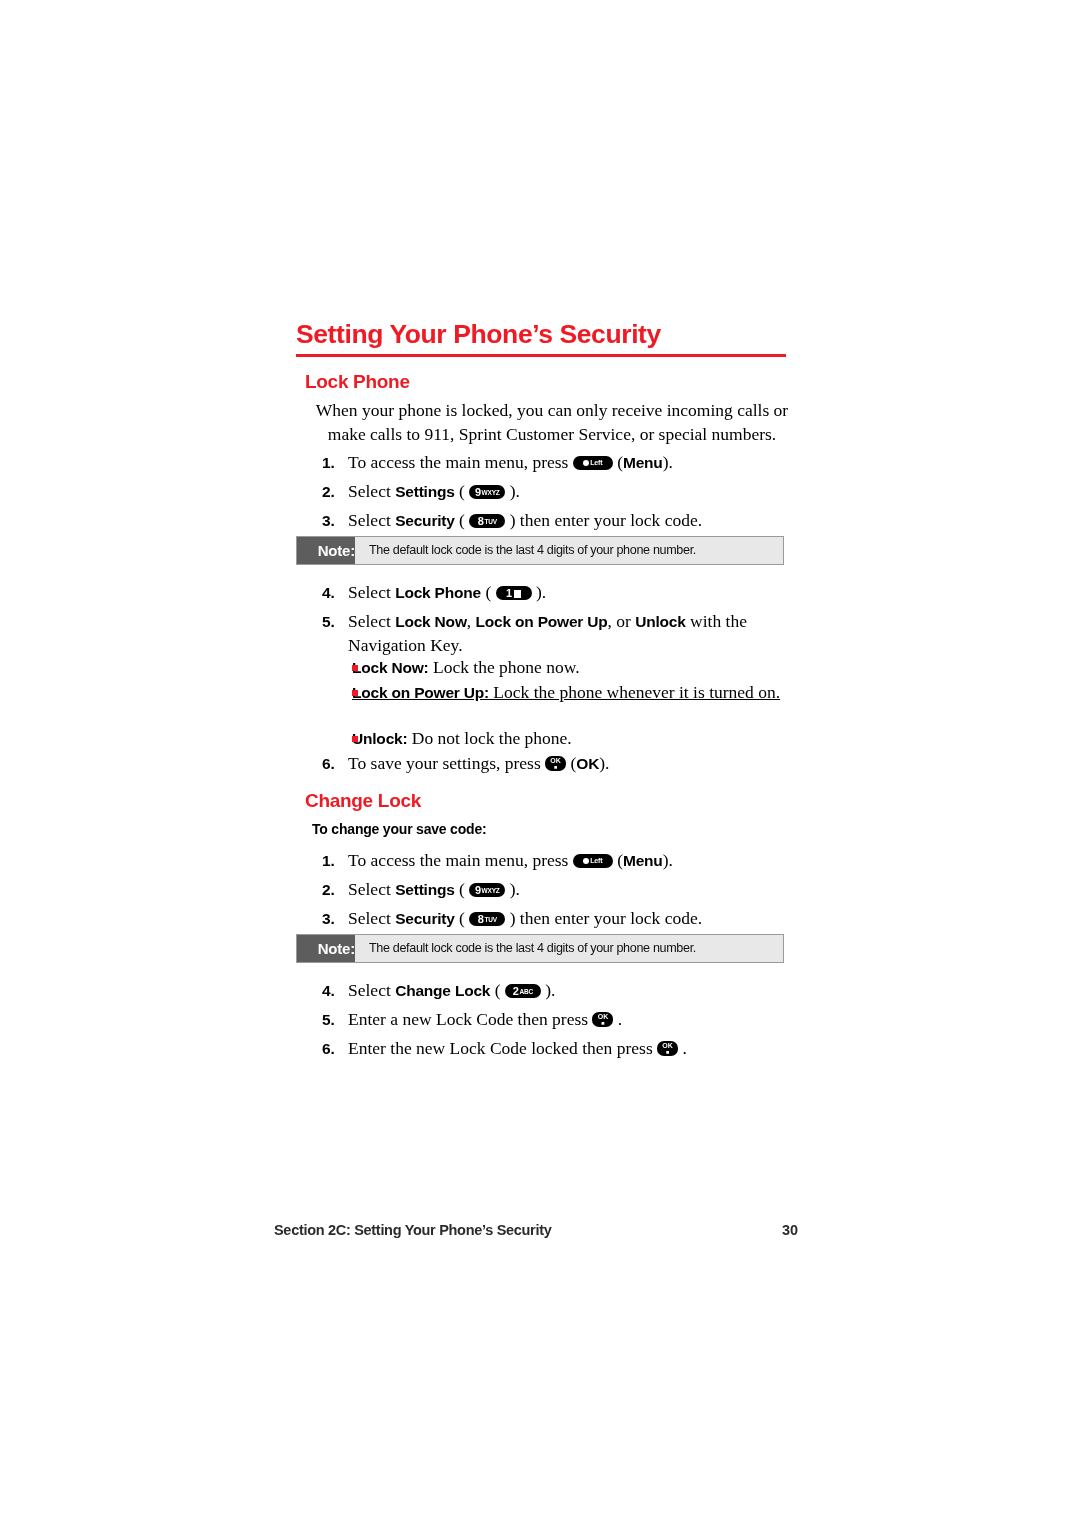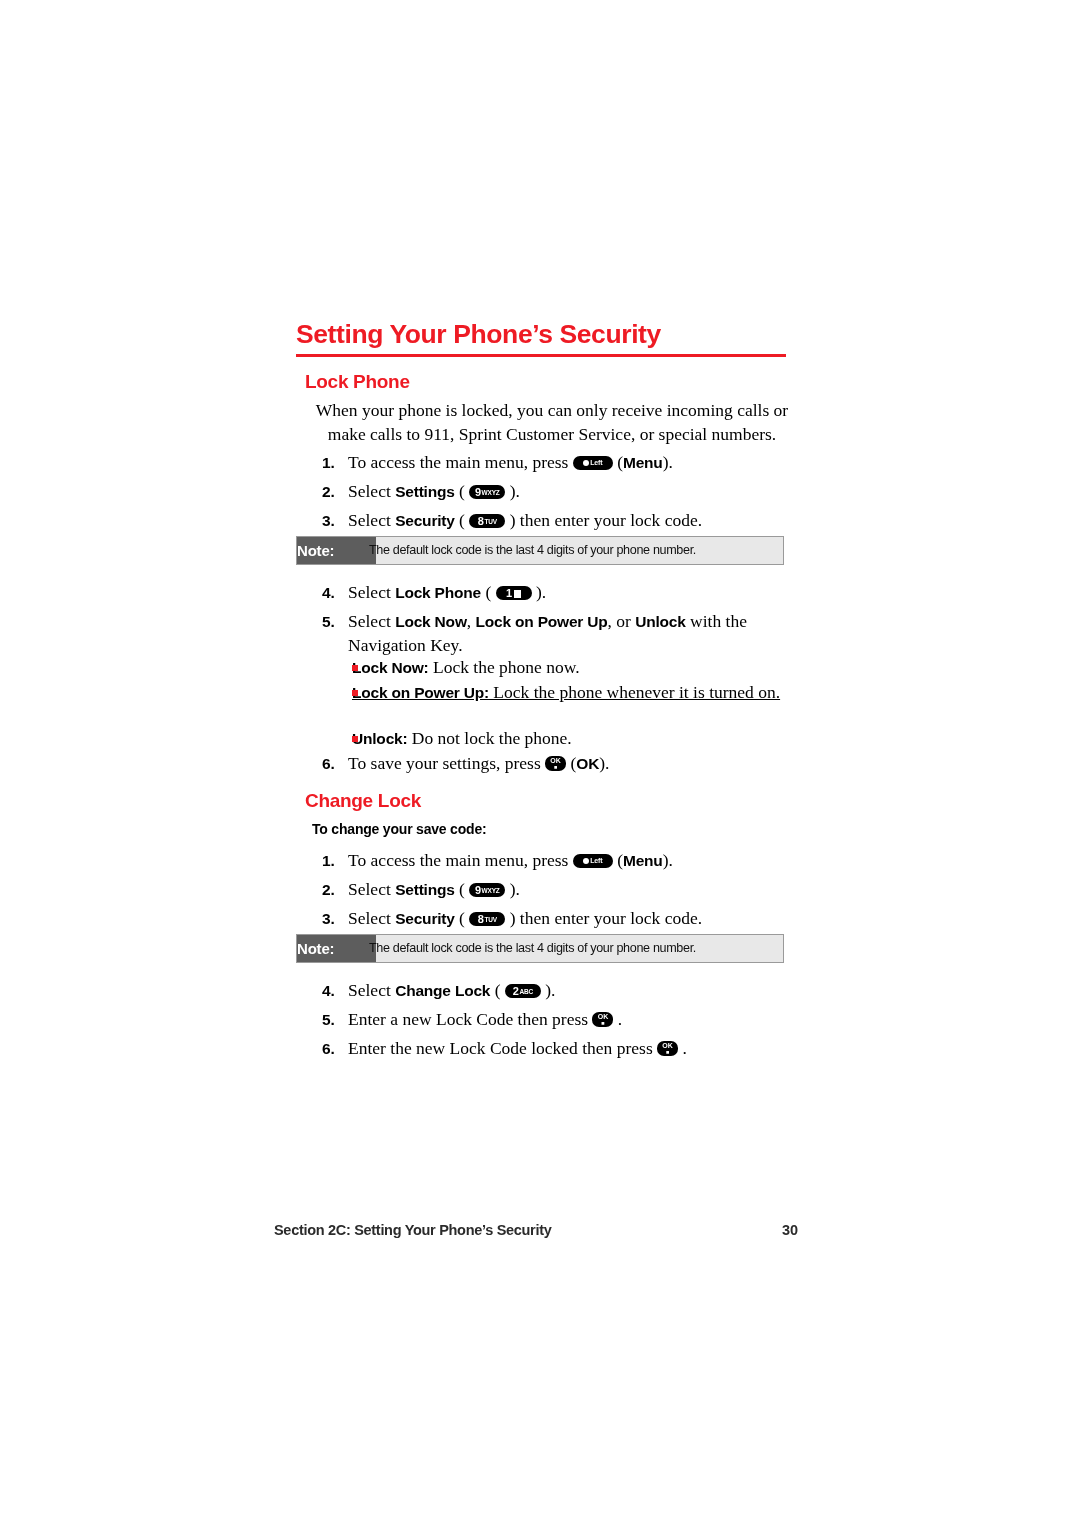--- a/index.html
+++ b/index.html
@@ -204,29 +204,29 @@
     left: 296px;
     width: 488px;
     height: 29px;
     border: 1px solid #9a9a9a;
     box-sizing: border-box;
     background: #e8e8e8;
   }
   .note .lbl {
     position: absolute;
     left: 0; top: 0;
-    width: 79px;
+    width: 58px;
     height: 27px;
     background: #5d5d5d;
     color: #ffffff;
     font-family: "Liberation Sans", sans-serif;
     font-weight: bold;
     font-size: 15px;
     line-height: 27px;
-    text-align: left;
+    text-align: right;
     letter-spacing: -0.2px;
   }
   .note .body {
     position: absolute;
     left: 58px;
     top: 0;
     right: 0;
     height: 27px;
     line-height: 27px;
     padding-left: 14px;

